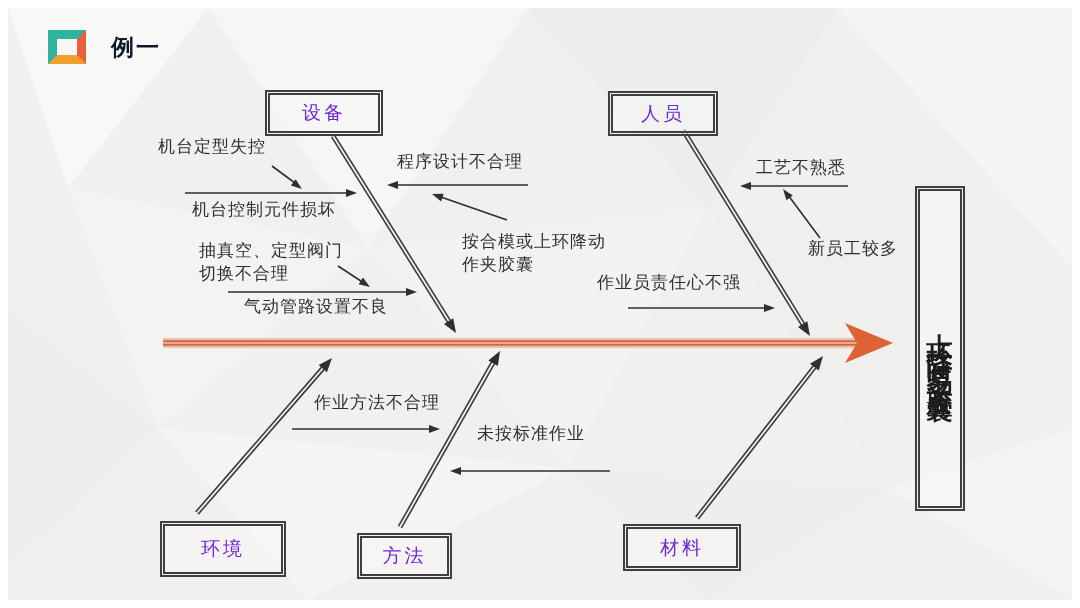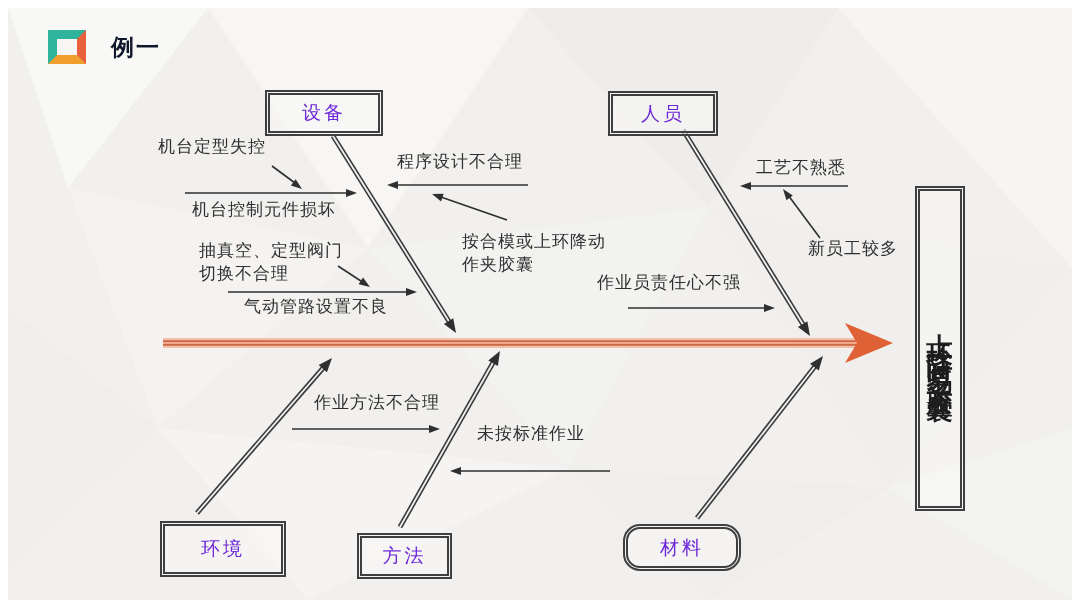--- a/index.html
+++ b/index.html
@@ -26,21 +26,21 @@
   
   .cat-box{
     position:absolute;border:5px double #3f3f3f;background:rgba(248,247,246,.55);
     display:flex;align-items:center;justify-content:center;
     font-size:19px;color:#6d28d9;letter-spacing:3px;box-sizing:border-box;
   }
   .box-equipment{left:257px;top:82px;width:118px;height:46px;}
   .box-personnel{left:600px;top:83px;width:110px;height:45px;}
   .box-environment{left:152px;top:513px;width:126px;height:56px;}
   .box-method{left:349px;top:525px;width:95px;height:46px;}
-  .box-material{left:615px;top:516px;width:118px;height:47px;border-radius:17px;}
+  .box-material{left:615px;top:516px;width:118px;height:47px;}
   
   .effect-box{
     position:absolute;left:907px;top:178px;width:50px;height:325px;
     border:5px double #3f3f3f;background:rgba(248,247,246,.55);
     display:flex;align-items:center;justify-content:center;box-sizing:border-box;
   }
   .effect-text{
     writing-mode:vertical-rl;font-size:26px;font-weight:600;color:#1d1d1d;
     letter-spacing:9px;line-height:1;
   }

